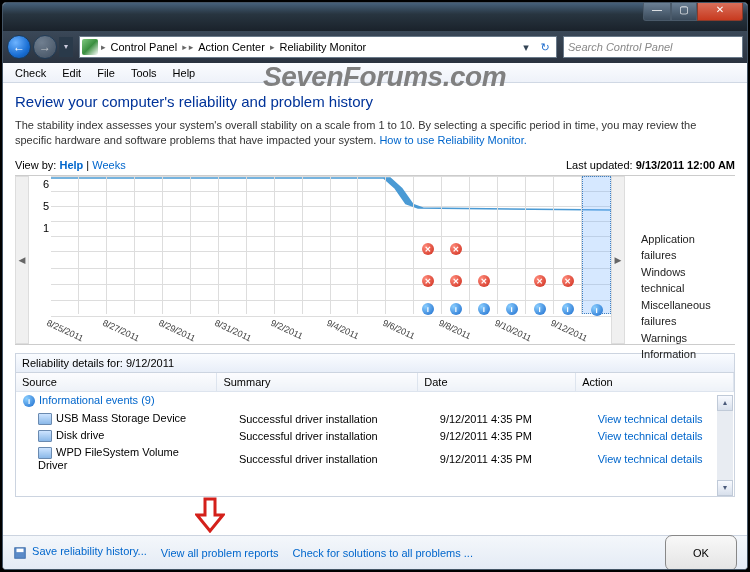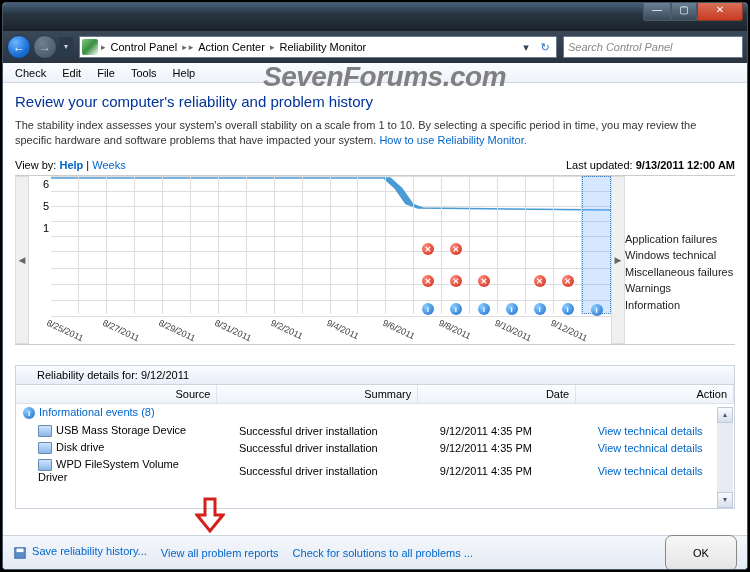--- a/index.html
+++ b/index.html
@@ -35,26 +35,26 @@
 .grid{position:absolute;left:22px;right:0;top:0;bottom:30px}
 .hline{position:absolute;left:0;right:0;border-top:1px solid #ddd}
 .cols{position:absolute;left:22px;right:0;top:0;bottom:30px;display:flex}
 .col{flex:1;border-right:1px solid #ddd;position:relative}
 .col.sel{background:rgba(120,180,255,.3);border:1px dotted #4080c0}
 .xlab{position:absolute;left:22px;right:0;bottom:0;height:30px;display:flex}
 .xlab>div{flex:1;font-size:9px;color:#444;transform:rotate(25deg);transform-origin:left top;white-space:nowrap;padding-top:4px}
 .ic{width:12px;height:12px;border-radius:50%;display:inline-flex;align-items:center;justify-content:center;font-size:8px;color:#fff;font-weight:bold;margin:1px}
 .ic.err{background:radial-gradient(circle at 30% 30%,#ff8a7a,#cc2a1a)}
 .ic.info{background:radial-gradient(circle at 30% 30%,#8aceff,#1a6acc)}
-.legend{width:110px;padding:55px 0 0;font-size:10px;line-height:1.5;color:#222}
+.legend{width:110px;padding:55px 16px 0;font-size:10px;line-height:1.5;color:#222}
 svg.rline{position:absolute;left:22px;right:0;top:0;height:60px;width:calc(100% - 22px)}
-.detail-hdr{background:linear-gradient(#fafcff,#e8eef8);border:1px solid #ccd4e0;border-bottom:none;padding:3px 21px;margin-top:20px}
+.detail-hdr{background:linear-gradient(#fafcff,#e8eef8);border:1px solid #ccd4e0;border-bottom:none;padding:3px 6px;margin-top:8px}
 .tablewrap{border:1px solid #ccd4e0;height:125px;overflow:auto}
 table{width:100%;border-collapse:collapse}
-th{text-align:right;background:linear-gradient(#fcfcfe,#eef2f8);border-right:1px solid #dde4ee;border-bottom:1px solid #dde4ee;padding:3px 6px;font-weight:normal;position:sticky;top:0}
+th{text-align:left;background:linear-gradient(#fcfcfe,#eef2f8);border-right:1px solid #dde4ee;border-bottom:1px solid #dde4ee;padding:3px 6px;font-weight:normal;position:sticky;top:0}
 .group td{background:#fff;color:#0066cc;padding:2px 6px}
 .row td{padding:2px 6px 2px 22px}
 .eicon{display:inline-block;width:14px;height:12px;background:linear-gradient(#cde4ff,#8ab8e8);border:1px solid #6a8ab0;border-radius:1px;margin-right:4px;vertical-align:middle}
 .sbar{position:absolute;right:1px;top:22px;bottom:0;width:16px;background:#e8ecf2}
 .sbar-btn{height:16px;background:linear-gradient(#f8faff,#d8e0ec);border:1px solid #c0cad8;text-align:center;font-size:8px;color:#4a5a7a;line-height:14px}
 .footer{position:absolute;left:0;right:0;bottom:0;height:34px;background:linear-gradient(#f4f7fb,#e4ebf5);border-top:1px solid #ccd4e0;display:flex;align-items:center;padding:0 10px;gap:14px}
 .okbtn{margin-left:auto;width:72px;height:36px;background:linear-gradient(#f8f8f8,#e4e4e4);border:1px solid #888;border-radius:7px;cursor:pointer}
 .ficon{width:14px;height:14px;display:inline-block;vertical-align:middle;margin-right:2px}
 .watermark{position:absolute;left:260px;top:58px;font-size:28px;font-weight:bold;color:#808080;font-style:italic;letter-spacing:-.5px;z-index:5;pointer-events:none}
 .arrow{position:absolute;left:192px;bottom:36px;z-index:6;pointer-events:none}
@@ -215,21 +215,21 @@
     <thead>
             <tr>
      <th style="width:28%">Source</th>
      <th style="width:28%">Summary</th>
      <th style="width:22%">Date</th>
      <th>Action</th>
     </tr>
           </thead>
     <tbody id="tbody">
             <tr class="group">
-              <td colspan="4"><span class="ic info">i</span> <span class="link">Informational events (8)</span></td>
+              <td colspan="4"><span class="ic info">i</span> <span class="link">Informational events (9)</span></td>
             </tr>
             <tr class="row">
               <td><span class="eicon"></span>USB Mass Storage Device</td>
               <td>Successful driver installation</td>
               <td>9/12/2011 4:35 PM</td>
               <td><span class="link">View  technical details</span></td>
             </tr>
             <tr class="row">
               <td><span class="eicon"></span>Disk drive</td>
               <td>Successful driver installation</td>

